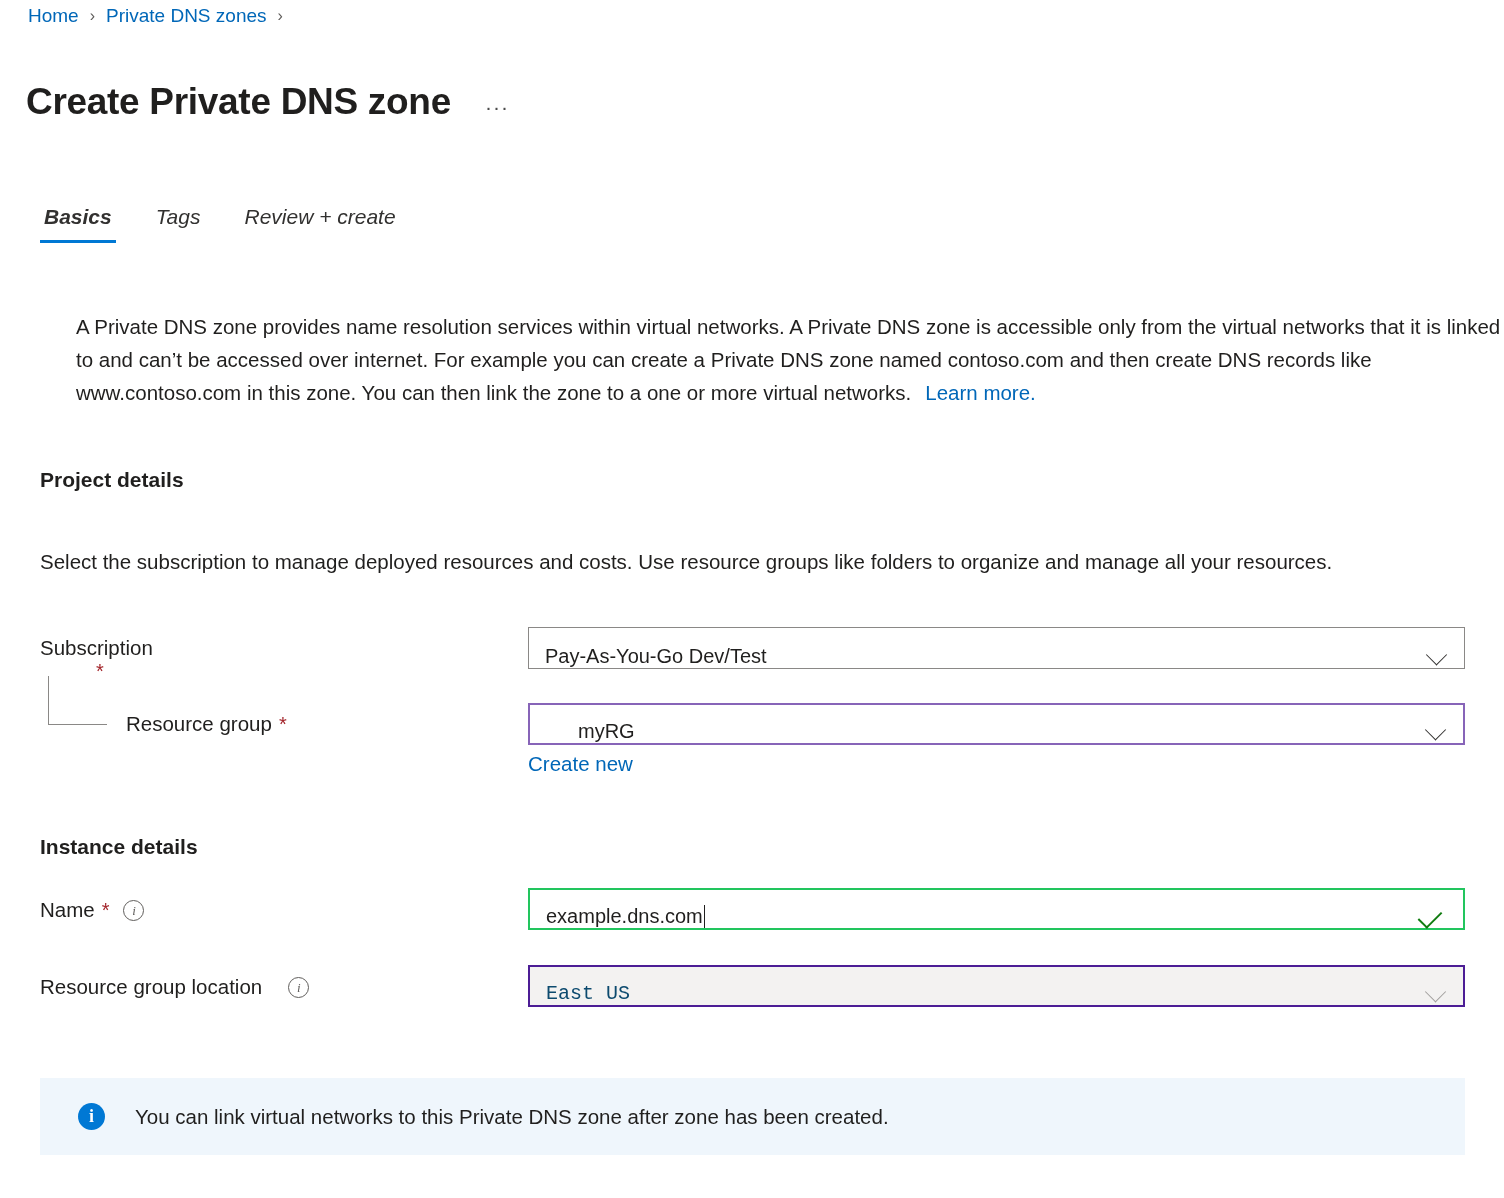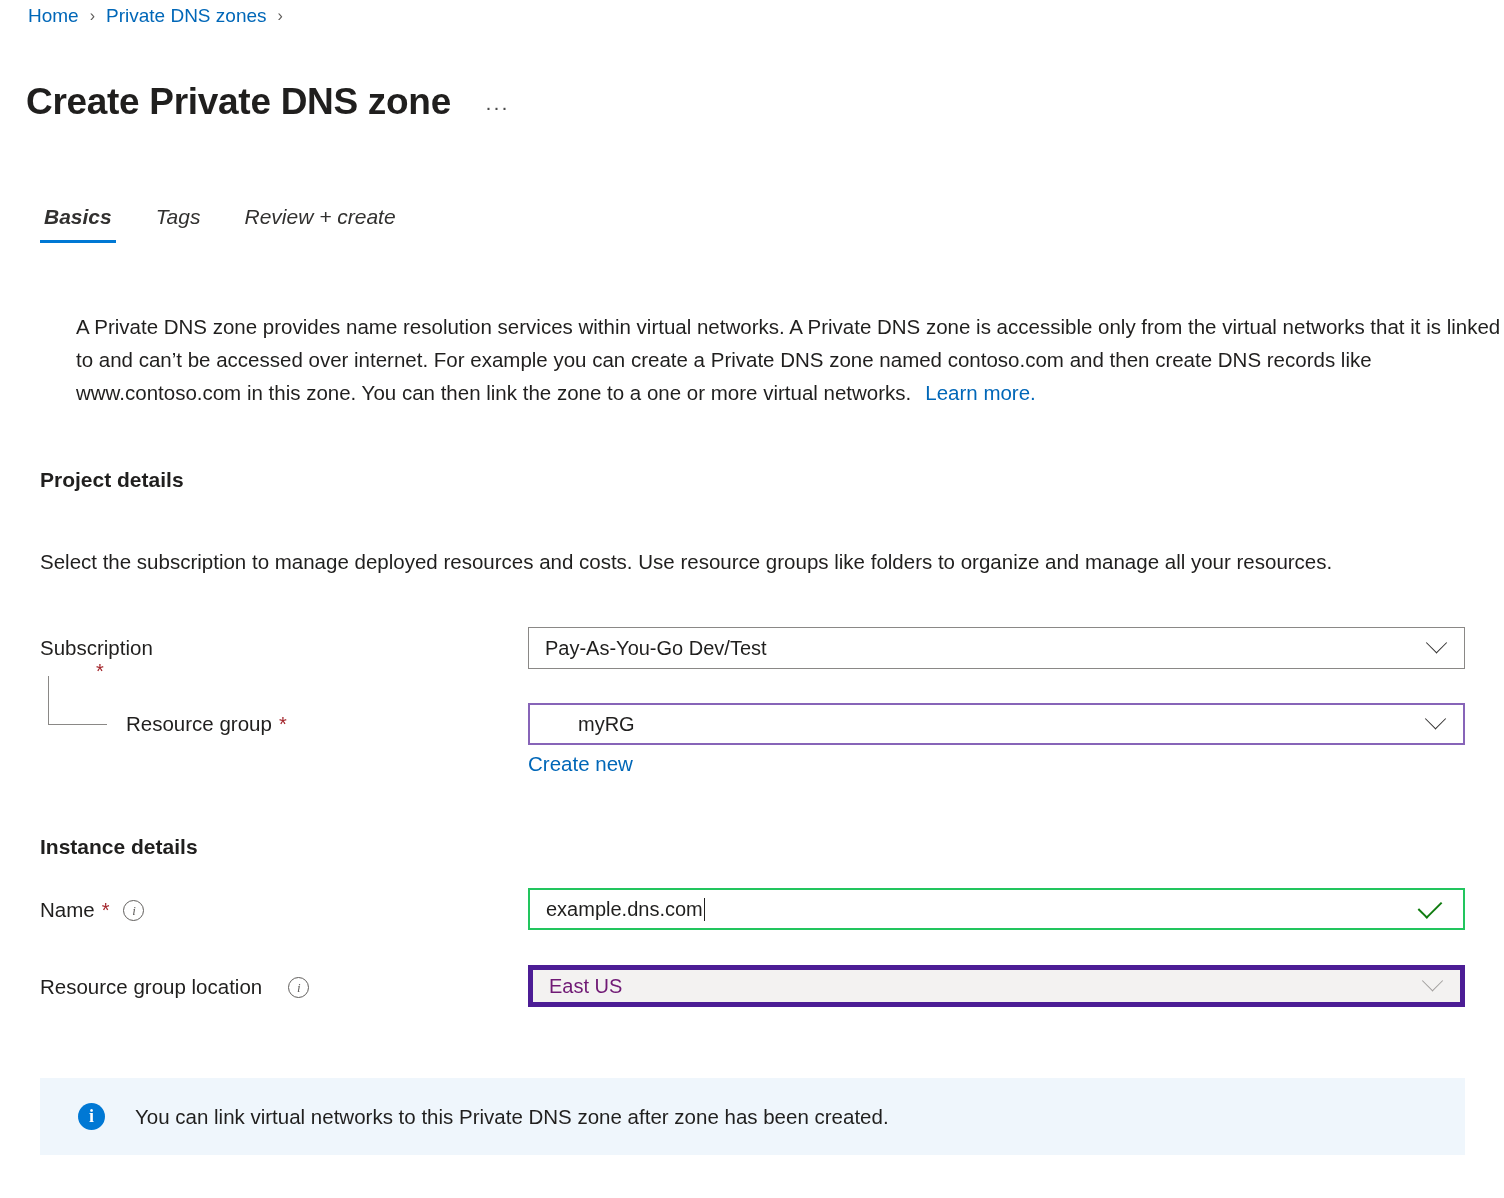--- a/index.html
+++ b/index.html
@@ -168,38 +168,39 @@
 
   .field {
     position: absolute;
     left: 528px;
     width: 937px;
     height: 42px;
     box-sizing: border-box;
     background: #ffffff;
     border: 1px solid #8a8886;
     display: flex;
-    align-items: center;
+    align-items: flex-end;
     padding: 0 12px 0 16px;
     font-size: 20px;
     color: #201f1e;
     cursor: pointer;
   }
   .field .val {
     flex: 1;
     overflow: hidden;
     white-space: nowrap;
   }
   .field.focus-purple { border: 2px solid #8764b8; padding-left: 48px; }
   .field.focus-blue { border: 2px solid #22c55e; }
   .field.disabled {
     background: #f3f2f1;
-    border: 5px solid #4c1d95;
-    color: #701a75;
+    border: 2px solid #4c1d95;
+    color: #0c4a6e;
     cursor: default;
+    font-family: Liberation Mono, monospace;
   }
   .chev {
     width: 14px;
     height: 14px;
     border-right: 1.6px solid #323130;
     border-bottom: 1.6px solid #323130;
     transform: rotate(45deg) translate(-4px, -4px);
     margin-right: 8px;
     flex: 0 0 auto;
   }

